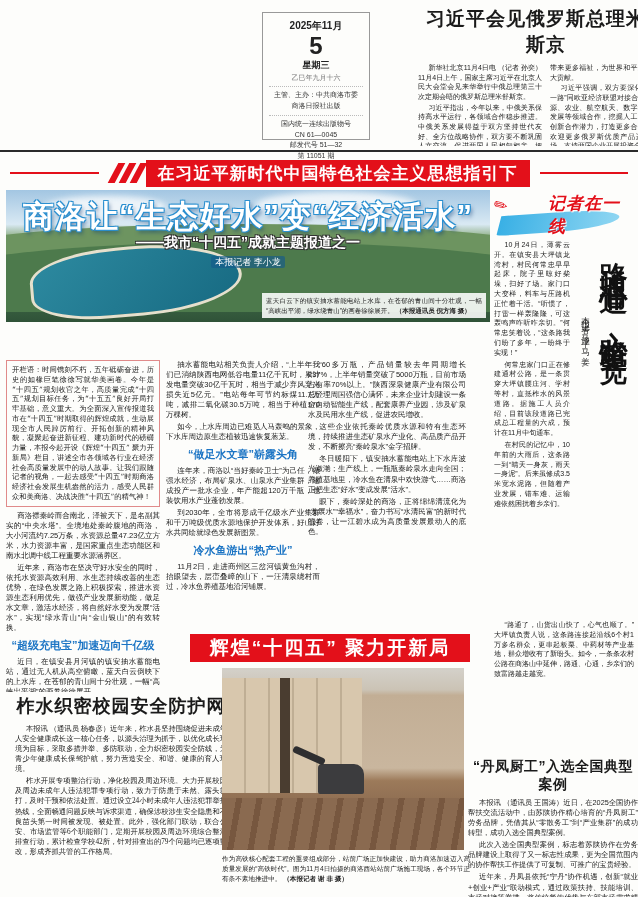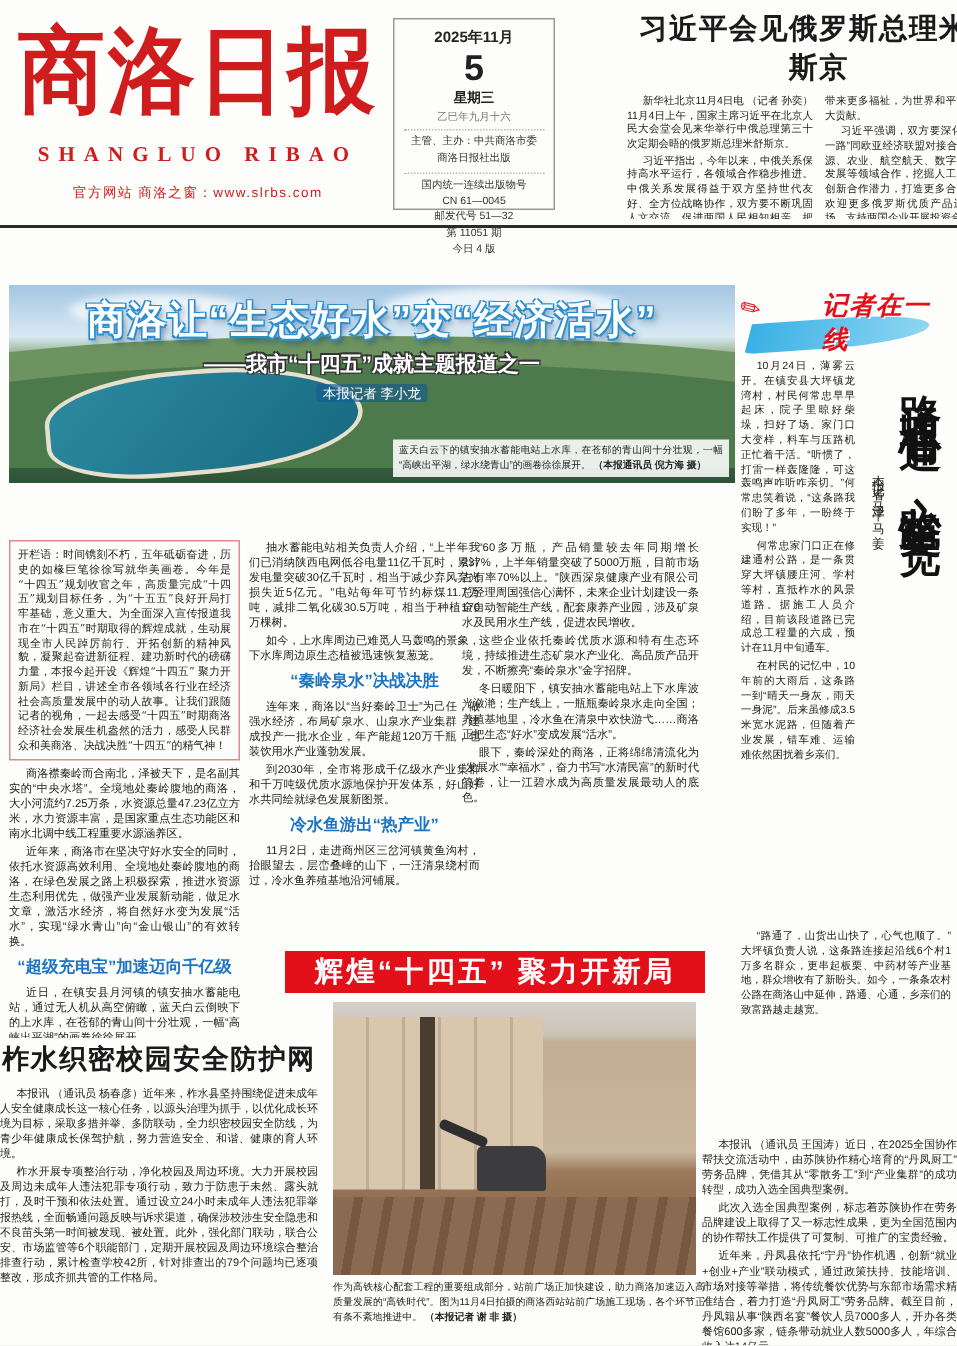--- a/index.html
+++ b/index.html
@@ -33,21 +33,21 @@
   .banner-stripes i{display:block;width:7px;height:20px;background:#e3101a;transform:skewX(-28deg);margin-left:4px;}
   .banner-box{background:#e3101a;color:#fff;font-weight:900;font-size:17px;letter-spacing:1px;
               padding:2px 12px;white-space:nowrap;}
   
   .lead{position:absolute;left:6px;top:190px;width:484px;height:132px;overflow:hidden;
         background:linear-gradient(180deg,#a3c6e2 0%,#d9e9f3 26%,#7da06b 38%,#54804f 60%,#3d6644 82%,#2f5238 100%);}
   .cloud{position:absolute;background:#f4f8fb;border-radius:50%;filter:blur(3px);opacity:.9;}
   .ridge{position:absolute;width:130%;left:-15%;border-radius:50% 50% 0 0;}
   .lake{position:absolute;left:24px;top:56px;width:206px;height:64px;background:linear-gradient(135deg,#2d8aa0,#176a82);
         border:3px solid #e6e0cd;border-radius:48% 60% 55% 42%;transform:rotate(-5deg);}
-  .lead-headline{position:absolute;top:6px;width:100%;text-align:center;font-size:26px;font-weight:900;color:#fff;
+  .lead-headline{position:absolute;top:6px;width:100%;text-align:center;font-size:31px;font-weight:900;color:#fff;
        letter-spacing:1px;
        text-shadow:1px 1px 0 #2a8fd0,-1px -1px 0 #2a8fd0,1px -1px 0 #2a8fd0,-1px 1px 0 #2a8fd0,2px 3px 4px rgba(0,50,110,.55);}
   .lead-sub{position:absolute;top:44px;width:100%;text-align:center;font-size:14px;font-weight:bold;color:#fff;
        text-shadow:1px 1px 0 #333,-1px -1px 0 #333,1px -1px 0 #333,-1px 1px 0 #333;}
   .lead-byline{position:absolute;top:66px;width:100%;text-align:center;font-size:9px;color:#fff;}
   .lead-byline span{background:rgba(20,90,140,.65);padding:1px 4px;border-radius:2px;}
   .lead-caption{position:absolute;right:4px;bottom:4px;width:216px;background:rgba(255,255,255,.88);
        font-size:6.5px;line-height:1.45;padding:3px 4px;text-align:justify;color:#222;}
   .lead-caption b{font-weight:bold;}
   
@@ -74,21 +74,21 @@
   .sb-row{display:flex;height:376px;}
   .sb-text{width:76px;font-size:7px;line-height:1.4;text-align:justify;overflow:hidden;}
   .sb-text p{margin:0 0 2px 0;text-indent:1.5em;}
   .sb-byline{width:22px;writing-mode:vertical-rl;font-size:8.5px;letter-spacing:3px;color:#222;
       padding-top:70px;box-sizing:border-box;text-align:left;}
   .sb-headline{width:42px;writing-mode:vertical-rl;font-size:28px;font-weight:900;letter-spacing:8px;
       color:#111;line-height:42px;}
   .sb-cont{font-size:7px;line-height:1.4;text-align:justify;overflow:hidden;height:132px;margin-top:4px;}
   .sb-cont p{margin:0 0 2px 0;text-indent:1.5em;}
   
-  .zhashui{position:absolute;left:0;top:694px;width:212px;height:200px;overflow:hidden;}
+  .zhashui{position:absolute;left:15px;top:694px;width:212px;height:200px;overflow:hidden;font-family:Liberation Serif, serif;}
   .zs-headline{font-size:18px;font-weight:900;text-align:center;letter-spacing:1px;margin:0 0 6px 0;}
   .zhashui .body,.danfeng .body{font-size:7.3px;line-height:1.38;text-align:justify;}
   .zhashui .body p,.danfeng .body p{margin:0 0 2px 0;text-indent:1.5em;}
   
   .photo2{position:absolute;left:222px;top:668px;width:242px;height:182px;overflow:hidden;
       background:linear-gradient(180deg,#d4d1ca 0%,#cbc3b5 12%,#c2ae95 15%,#c9b69e 55%,#9c7a5a 62%,#8a6a50 78%,#7c5d45 100%);}
   .facade{position:absolute;left:0;top:10px;width:140px;height:115px;
       background:repeating-linear-gradient(90deg,#d8c7ad 0 22px,#bfae94 22px 24px),
                  repeating-linear-gradient(0deg,rgba(90,70,50,.25) 0 1px,transparent 1px 20px);}
   .facade-dark{position:absolute;left:58px;top:10px;width:10px;height:115px;background:#4a3d30;}
@@ -101,25 +101,20 @@
       text-align:justify;color:#222;}
   
   .danfeng{position:absolute;left:468px;top:758px;width:170px;height:139px;overflow:hidden;}
   .df-headline{font-size:14px;font-weight:900;text-align:center;margin:0 0 4px 0;letter-spacing:.5px;}
 </style>
 </head>
 <body>
 
 <div class="page">
 
-  <div class="masthead">
-    <div class="mh-title">商洛日报</div>
-    <div class="mh-pinyin">SHANGLUO RIBAO</div>
-    <div class="mh-site">官方网站 商洛之窗：www.slrbs.com</div>
-  </div>
 
   <div class="datebox">
     <div class="db-month">2025年11月</div>
     <div class="db-day">5</div>
     <div class="db-week">星期三</div>
     <div class="db-lunar">乙巳年九月十六</div>
     <div class="db-sep"></div>
     <div class="db-small">主管、主办：中共商洛市委</div>
     <div class="db-small">商洛日报社出版</div>
     <div class="db-sep"></div>
@@ -136,49 +131,59 @@
       <p>新华社北京11月4日电 （记者 孙奕）11月4日上午，国家主席习近平在北京人民大会堂会见来华举行中俄总理第三十次定期会晤的俄罗斯总理米舒斯京。</p>
       <p>习近平指出，今年以来，中俄关系保持高水平运行，各领域合作稳步推进。中俄关系发展得益于双方坚持世代友好、全方位战略协作，双方要不断巩固人文交流，促进两国人民相知相亲，把中俄合作的蛋糕做大做好，为两国人民带来更多福祉，为世界和平发展作出更大贡献。</p>
       <p>习近平强调，双方要深化共建“一带一路”同欧亚经济联盟对接合作，拓展能源、农业、航空航天、数字经济、绿色发展等领域合作，挖掘人工智能、科技创新合作潜力，打造更多合作增长点，欢迎更多俄罗斯优质产品进入中国市场，支持两国企业开展投资合作。</p>
       <p>米舒斯京表示，不久前，中共二十届四中全会审议通过“十五五”规划建议，对中国未来五年经济社会发展作出顶层设计和系统擘画，相信中国一定会如期实现“十五五”规划建议确定的目标。俄方愿同中方一道，落实两国元首重要共识，深化经贸、投资、能源、农业、数字经济等各领域合作，密切人文交流，推动俄中新时代全面战略协作伙伴关系取得更多成果。</p>
 
     </div>
   </div>
 
   <div class="rule"></div>
 
+  <div class="banner-row">
+    <div class="banner-line"></div>
+    <div class="banner-stripes">
+        <i></i>
+        <i></i>
+        <i></i>
+      </div>
+    <div class="banner-box">在习近平新时代中国特色社会主义思想指引下</div>
+    <div class="banner-line"></div>
+  </div>
 
   <div class="lead">
     <div class="cloud" style="left:40px;top:6px;width:120px;height:22px;"></div>
     <div class="cloud" style="left:250px;top:2px;width:160px;height:26px;"></div>
     <div class="ridge" style="top:34px;height:60px;background:#6d9460;"></div>
     <div class="ridge" style="top:52px;height:70px;background:#4d7a4c;"></div>
     <div class="lake"></div>
     <div class="lead-headline">商洛让“生态好水”变“经济活水”</div>
     <div class="lead-sub">——我市“十四五”成就主题报道之一</div>
     <div class="lead-byline"><span>本报记者 李小龙</span></div>
     <div class="lead-caption">
       <span>蓝天白云下的镇安抽水蓄能电站上水库，在苍郁的青山间十分壮观，一幅“高峡出平湖，绿水绕青山”的画卷徐徐展开。</span>
       <b>（本报通讯员 倪方海 摄）</b>
     </div>
   </div>
 
   <div class="col col1">
     <div class="intro-box">开栏语：时间镌刻不朽，五年砥砺奋进，历史的如椽巨笔徐徐写就华美画卷。今年是“十四五”规划收官之年，高质量完成“十四五”规划目标任务，为“十五五”良好开局打牢基础，意义重大。为全面深入宣传报道我市在“十四五”时期取得的辉煌成就，生动展现全市人民踔厉前行、开拓创新的精神风貌，凝聚起奋进新征程、建功新时代的磅礴力量，本报今起开设《辉煌“十四五” 聚力开新局》栏目，讲述全市各领域各行业在经济社会高质量发展中的动人故事。让我们跟随记者的视角，一起去感受“十四五”时期商洛经济社会发展生机盎然的活力，感受人民群众和美商洛、决战决胜“十四五”的精气神！</div>
     <p>商洛襟秦岭而合南北，泽被天下，是名副其实的“中央水塔”。全境地处秦岭腹地的商洛，大小河流约7.25万条，水资源总量47.23亿立方米，水力资源丰富，是国家重点生态功能区和南水北调中线工程重要水源涵养区。</p>
-    <p>近年来，商洛市在坚决守好水安全的同时，依托水资源高效利用、全境地处秦岭腹地的商洛，在绿色发展之路上积极探索，推进水资源生态利用优先，做强产业发展新动能，做足水文章，激活水经济，将自然好水变为发展“活水”，实现“绿水青山”向“金山银山”的有效转换。</p>
+    <p>近年来，商洛市在坚决守好水安全的同时，依托水资源高效利用、水生态持续改善的生态优势，在绿色发展之路上积极探索，推进水资源生态利用优先，做强产业发展新动能，做足水文章，激活水经济，将自然好水变为发展“活水”，实现“绿水青山”向“金山银山”的有效转换。</p>
     <p class="subhead">“超级充电宝”加速迈向千亿级</p>
     <p>近日，在镇安县月河镇的镇安抽水蓄能电站，通过无人机从高空俯瞰，蓝天白云倒映下的上水库，在苍郁的青山间十分壮观，一幅“高峡出平湖”的画卷徐徐展开。</p>
 
   </div>
 
   <div class="col col2">
     <p>抽水蓄能电站相关负责人介绍，“上半年我们已消纳陕西电网低谷电量11亿千瓦时，累计发电量突破30亿千瓦时，相当于减少弃风弃光损失近5亿元。”电站每年可节约标煤11.7万吨，减排二氧化碳30.5万吨，相当于种植170万棵树。</p>
     <p>如今，上水库周边已难觅人马轰鸣的景象，下水库周边原生态植被迅速恢复葱茏。</p>
-    <p class="subhead">“秦岭泉水”决战决胜</p>
+    <p class="subhead">“做足水文章”崭露头角</p>
     <p>连年来，商洛以“当好秦岭卫士”为己任，做强水经济，布局矿泉水、山泉水产业集群，建成投产一批水企业，年产能超120万千瓶，包装饮用水产业蓬勃发展。</p>
     <p>到2030年，全市将形成千亿级水产业集群和千万吨级优质水源地保护开发体系，好山好水共同绘就绿色发展新图景。</p>
     <p class="subhead">冷水鱼游出“热产业”</p>
     <p>11月2日，走进商州区三岔河镇黄鱼沟村，抬眼望去，层峦叠嶂的山下，一汪清泉绕村而过，冷水鱼养殖基地沿河铺展。</p>
   </div>
 
   <div class="col col3">
     <p>“60多万瓶，产品销量较去年同期增长237%，上半年销量突破了5000万瓶，目前市场占有率70%以上。”陕西深泉健康产业有限公司总经理周国强信心满怀，未来企业计划建设一条全自动智能生产线，配套康养产业园，涉及矿泉水及民用水生产线，促进农民增收。</p>
     <p>这些企业依托秦岭优质水源和特有生态环境，持续推进生态矿泉水产业化、高品质产品开发，不断擦亮“秦岭泉水”金字招牌。</p>
     <p>冬日暖阳下，镇安抽水蓄能电站上下水库波光潋滟；生产线上，一瓶瓶秦岭泉水走向全国；养殖基地里，冷水鱼在清泉中欢快游弋……商洛正把生态“好水”变成发展“活水”。</p>
@@ -220,20 +225,21 @@
     <div class="facade-dark"></div>
     <div class="excavator"></div>
     <div class="dirt"></div>
   </div>
   <div class="photo2-caption">
     <span>作为高铁核心配套工程的重要组成部分，站前广场正加快建设，助力商洛加速迈入高质量发展的“高铁时代”。图为11月4日拍摄的商洛西站站前广场施工现场，各个环节正有条不紊地推进中。</span>
     <b>（本报记者 谢 非 摄）</b>
   </div>
 
   <div class="danfeng">
+    <h2 class="df-headline">“丹凤厨工”入选全国典型案例</h2>
     <div class="body">
       <p>本报讯 （通讯员 王国涛）近日，在2025全国协作帮扶交流活动中，由苏陕协作精心培育的“丹凤厨工”劳务品牌，凭借其从“零散务工”到“产业集群”的成功转型，成功入选全国典型案例。</p>
       <p>此次入选全国典型案例，标志着苏陕协作在劳务品牌建设上取得了又一标志性成果，更为全国范围内的协作帮扶工作提供了可复制、可推广的宝贵经验。</p>
       <p>近年来，丹凤县依托“宁丹”协作机遇，创新“就业+创业+产业”联动模式，通过政策扶持、技能培训、市场对接等举措，将传统餐饮优势与东部市场需求精准结合，着力打造“丹凤厨工”劳务品牌。截至目前，丹凤籍从事“陕西名宴”餐饮人员7000多人，开办各类餐馆600多家，链条带动就业人数5000多人，年综合收入达14亿元。</p>
     </div>
   </div>
 
 </div>
 
 </body></html>

